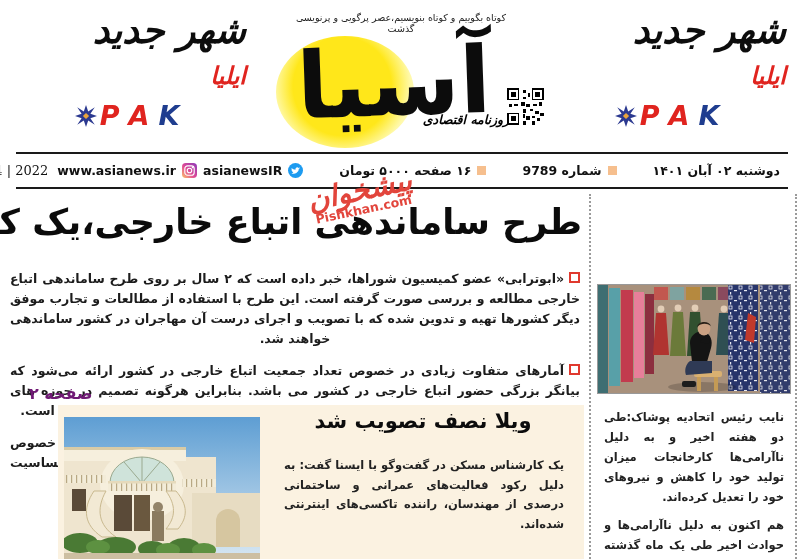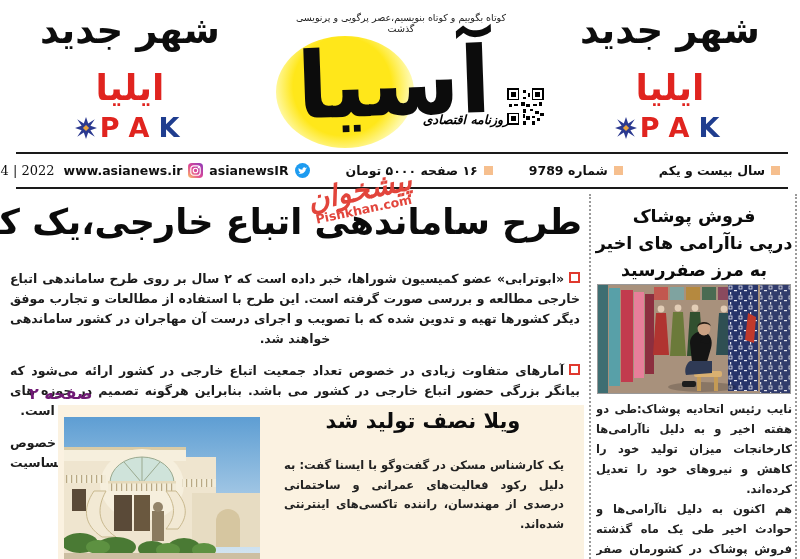--- a/index.html
+++ b/index.html
@@ -1,22 +1,22 @@
 <!DOCTYPE html>
 <html lang="fa"><head>
 <meta charset="utf-8">
 <style>
   html,body{margin:0;padding:0;background:#fff;}
   .page{position:relative;width:800px;height:559px;overflow:hidden;background:#fff;
         font-family:"DejaVu Sans",sans-serif;color:#111;}
 
   
-  .ad{position:absolute;top:8px;width:232px;text-align:center;}
+  .ad{position:absolute;top:8px;width:232px;text-align:right;font-style:italic;}
   .ad-l1{font-size:37px;font-weight:bold;color:#0d0d0d;line-height:46px;letter-spacing:-1px;}
-  .ad-l2{font-size:36px;font-weight:bold;color:#e0241f;line-height:44px;margin-top:12px;}
+  .ad-l2{font-size:24px;font-weight:bold;color:#e0241f;line-height:44px;}
   .ad-brand{display:flex;justify-content:center;align-items:center;gap:3px;margin-top:2px;
             font-size:27px;font-weight:bold;letter-spacing:6px;}
   .bk{color:#1f3d8f}.br{color:#e0241f}
 
   
   .tagline{position:absolute;left:283px;top:12px;width:236px;text-align:center;direction:rtl;
            font-size:9.5px;font-weight:normal;color:#222;}
   .sun{position:absolute;left:276px;top:36px;width:138px;height:112px;border-radius:50%;
        background:radial-gradient(circle at 48% 45%, #ffe71a 52%, #fff9a8 72%, #ffffff 98%);}
   .logo-script{position:absolute;left:248px;top:14px;width:292px;height:140px;text-align:center;
@@ -53,21 +53,21 @@
 
   
   .vsep{position:absolute;top:194px;height:365px;border-left:2px dotted #9a9a9a;}
 
   
   .sb-headline{position:absolute;left:594px;top:203px;width:200px;text-align:center;direction:rtl;
                font-size:17.5px;font-weight:bold;line-height:27px;color:#0c0c0c;}
   .sb-photo{position:absolute;left:598px;top:285px;width:192px;height:108px;outline:1px solid #999;}
   .sb-body{position:absolute;left:596px;top:399px;width:196px;height:160px;overflow:hidden;
            direction:rtl;font-size:11.5px;font-weight:bold;color:#222;}
-  .sb-body p{margin:0;line-height:20px;text-align:justify;}
+  .sb-body p{margin:8px;line-height:20px;text-align:justify;}
 
   
   .villa-box{position:absolute;left:58px;top:405px;width:526px;height:154px;background:#fbf2e1;}
   .villa-photo{position:absolute;left:64px;top:417px;width:196px;height:142px;}
   .villa-headline{position:absolute;left:268px;top:409px;width:310px;text-align:center;direction:rtl;
                   font-size:21px;font-weight:bold;color:#0c0c0c;}
   .villa-body{position:absolute;left:270px;top:442px;width:308px;height:117px;overflow:hidden;
               direction:rtl;font-size:11.5px;font-weight:bold;color:#222;}
   .villa-body p{margin:14px;line-height:19.5px;text-align:justify;}
 
@@ -149,22 +149,21 @@
       <g fill="#000">
           <rect x="2" y="2" width="3" height="3"></rect>
           <rect x="16" y="2" width="3" height="3"></rect>
           <rect x="2" y="16" width="3" height="3"></rect>
         </g>
     </svg>
   </div>
 
   <div class="dateline">
     <div class="dl-group">
-      <span class="peach"></span>
-      <span>سال بیست و یکم</span>
+      <span>دوشنبه ۰۲ آبان ۱۴۰۱</span>
     </div>
     <div class="dl-group">
       <span class="peach"></span>
       <span>شماره 9789</span>
     </div>
     <div class="dl-group">
       <span class="peach"></span>
       <span>۱۶ صفحه ۵۰۰۰ تومان</span>
     </div>
     <div class="dl-social">
@@ -205,25 +204,20 @@
   <div class="lead-body">
     <p><span class="sq"></span><span>«ابوترابی» عضو کمیسیون شوراها، خبر داده است که ۲ سال بر روی طرح ساماندهی اتباع خارجی مطالعه و بررسی صورت گرفته است. این طرح با استفاده از مطالعات و تجارب موفق دیگر کشورها تهیه و تدوین شده که با تصویب و اجرای درست آن مهاجران در کشور ساماندهی خواهند شد.</span></p>
     <p><span class="sq"></span><span>آمارهای متفاوت زیادی در خصوص تعداد جمعیت اتباع خارجی در کشور ارائه می‌شود که بیانگر بزرگی حضور اتباع خارجی در کشور می باشد. بنابراین هرگونه تصمیم در حوزه های سیاسی،اجتماعی و اقتصادی در خصوص اتباع خارجی بدون اطلاعات دقیق غیر ممکن است.</span></p>
     <p><span class="sq"></span><span>انتظار می رود که مسئولان سیاسی، اقتصادی، اجتماعی و به ویژه امنیتی کشور در خصوص موضوع اتباع خارجی و به ویژه تعداد و مراکز تمرکز آن‌ها و پیامدهای حضور آن‌ها حساسیت ویژه‌ای به خرج دهند.</span></p>
   </div>
   <div class="page-ref">صفحه ۲</div>
 
   <div class="vsep" style="left:589px;"></div>
   <div class="vsep" style="left:795px;"></div>
 
-  <div class="sb-headline">
-    <div>فروش پوشاک</div>
-    <div>درپی ناآرامی های اخیر</div>
-    <div>به مرز صفررسید</div>
-  </div>
 
   <div class="sb-photo">
     <svg width="192" height="108" viewBox="0 0 192 108" preserveAspectRatio="none">
       <defs>
         <pattern id="batik" width="10" height="10" patternUnits="userSpaceOnUse">
           <rect width="10" height="10" fill="#28356b"></rect>
           <rect x="1" y="1" width="3" height="3" fill="none" stroke="#e8eaf2" stroke-width="0.8"></rect>
           <rect x="6" y="5" width="3" height="1.2" fill="#e8eaf2"></rect>
           <rect x="2" y="7" width="1.2" height="2.5" fill="#e8eaf2"></rect>
         </pattern>
@@ -320,19 +314,19 @@
       </g>
       <g fill="#5d9141">
           <ellipse cx="34" cy="130" rx="12" ry="7"></ellipse>
           <ellipse cx="104" cy="133" rx="12" ry="7"></ellipse>
           <ellipse cx="140" cy="133" rx="12" ry="7"></ellipse>
         </g>
       <rect x="0" y="136" width="196" height="6" fill="#cdbfa2"></rect>
     </svg>
   </div>
 
-  <div class="villa-headline">ویلا نصف تولید شد</div>
+  <div class="villa-headline">ویلا نصف تصویب شد</div>
   <div class="villa-body">
     <p>یک کارشناس مسکن در گفت‌وگو با ایسنا گفت: به دلیل رکود فعالیت‌های عمرانی و ساختمانی درصدی از مهندسان، راننده تاکسی‌های اینترنتی شده‌اند.</p>
 
   </div>
 
 </div>
 
 </body></html>

